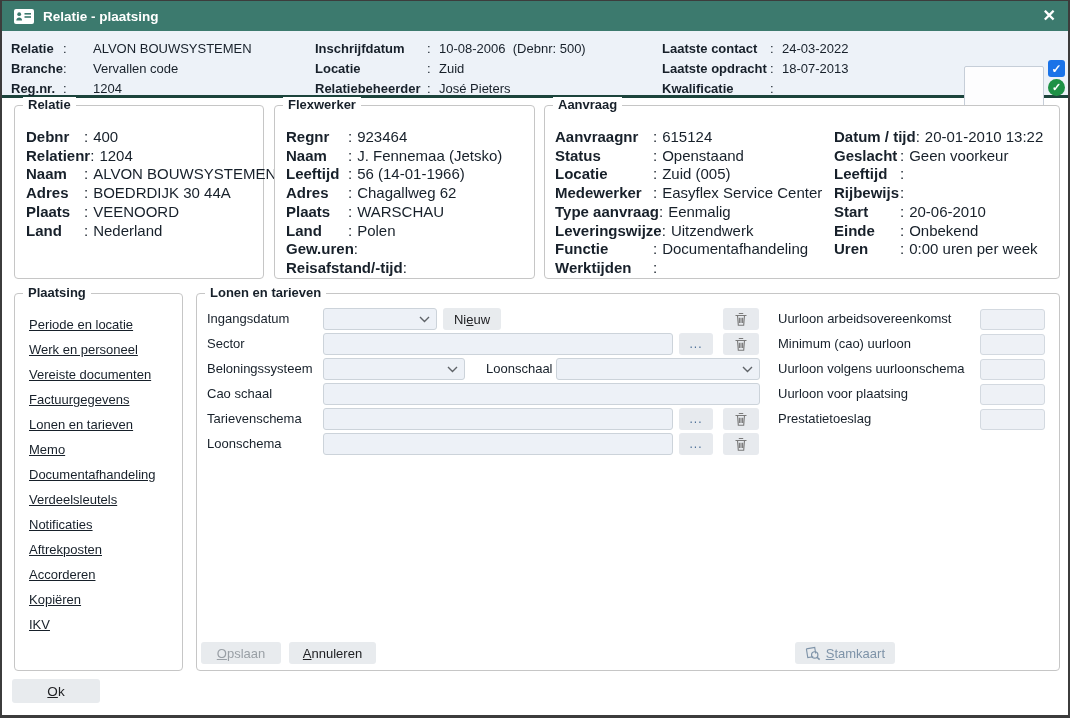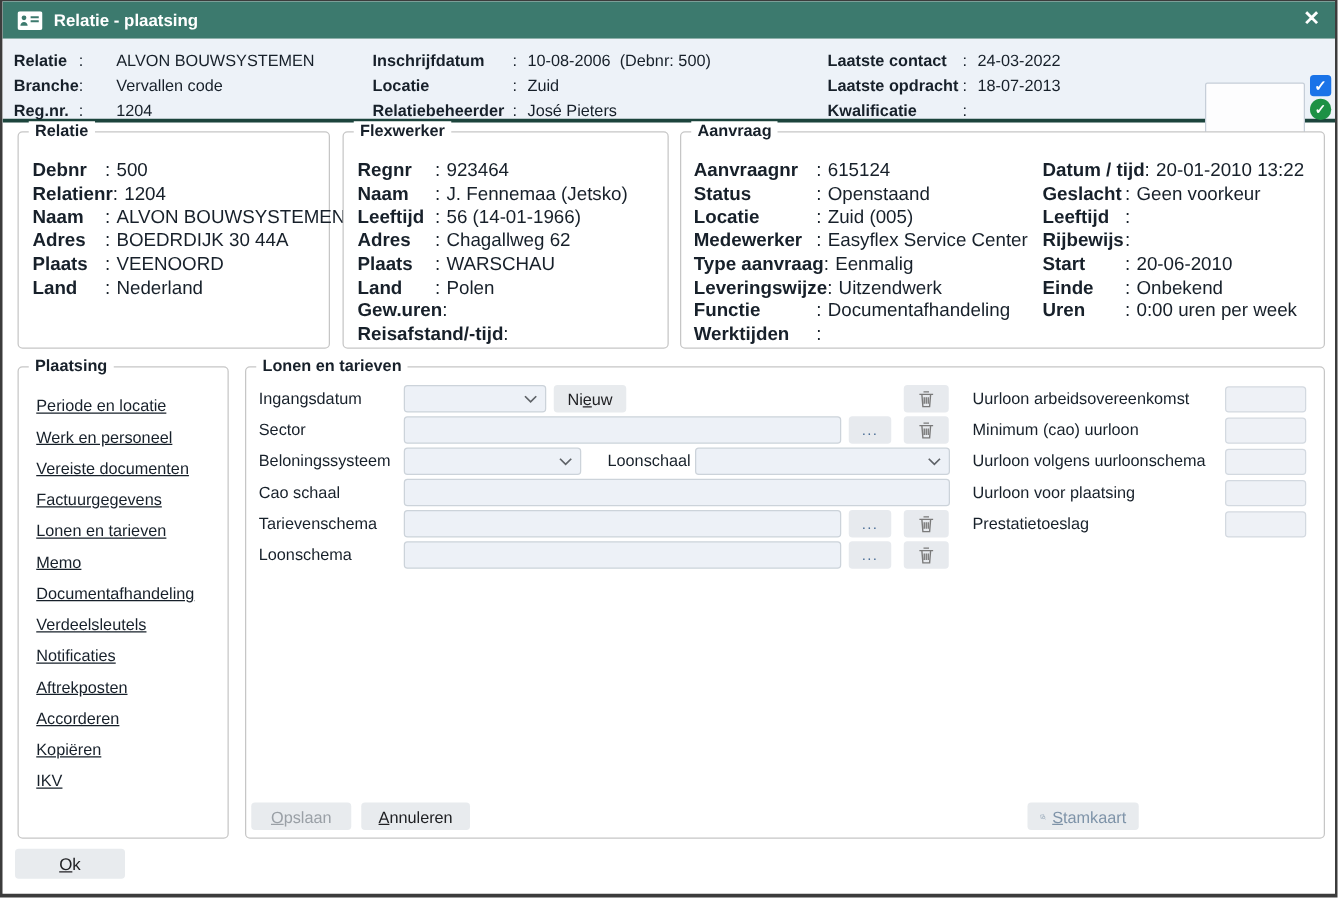--- a/index.html
+++ b/index.html
@@ -8,21 +8,21 @@
     border:1px solid #3c3c3c;border-left-width:2px;border-right-width:2px;border-bottom-width:3px;overflow:hidden}
 
   
   .titlebar{position:absolute;top:0;left:0;right:0;height:30px;background:#3c7a6e;display:flex;align-items:center;padding:0 12px}
   .titlebar .title{color:#fff;font-weight:bold;font-size:13.5px;margin-left:9px}
   .close-btn{margin-left:auto;color:#fff;font-size:16px;font-weight:bold;cursor:pointer;line-height:1}
 
   
   .header{position:absolute;top:30px;left:0;right:0;height:67px;background:#edf2f8;border-bottom:3px solid #1c443c}
   .hcol{position:absolute;top:7px;font-size:13px}
-  .hcol1{left:9px}.hcol2{left:296px}.hcol3{left:660px}
+  .hcol1{left:9px}.hcol2{left:313px}.hcol3{left:660px}
   .hrow{display:flex;height:20px;align-items:center}
   .hlabel{font-weight:bold}
   .hcol1 .hlabel{width:52px}.hcol2 .hlabel{width:112px}.hcol3 .hlabel{width:108px}
   .hcolon{width:8px}
   .hval{white-space:pre}
   .hcol1 .hval{margin-left:22px}.hcol2 .hval{margin-left:4px}.hcol3 .hval{margin-left:4px}
   .photo-box{position:absolute;left:962px;top:35px;width:80px;height:59px;background:#fdfdfe;border:1px solid #c6ced8;border-radius:2px}
   .flag-checkbox{position:absolute;left:1046px;top:59px;width:17px;height:17px;background:#1a73e8;border-radius:3px;
     color:#fff;font-size:12px;font-weight:bold;display:flex;align-items:center;justify-content:center;cursor:pointer}
   .status-ok{position:absolute;left:1046px;top:78px;width:17px;height:17px;background:#1d9145;border-radius:50%;
@@ -146,21 +146,21 @@
   <div class="status-ok">
       <span>✓</span>
     </div>
 
   <div class="fbox box-relatie">
     <span class="legend">Relatie</span>
     <div class="irows">
       <div class="irow">
           <span class="ilabel">Debnr</span>
           <span class="icolon">:</span>
-          <span class="ival">500</span>
+          <span class="ival">400</span>
         </div>
       <div class="irow">
           <span class="ilabel">Relatienr</span>
           <span class="icolon">:</span>
           <span class="ival">1204</span>
         </div>
       <div class="irow">
           <span class="ilabel">Naam</span>
           <span class="icolon">:</span>
           <span class="ival">ALVON BOUWSYSTEMEN</span>
@@ -402,21 +402,21 @@
     <input class="amount" style="left: 783px; top: 40px;">
     <span class="flabel" style="left:581px;top:64px">Uurloon volgens uurloonschema</span>
     <input class="amount" style="left: 783px; top: 65px;">
     <span class="flabel" style="left:581px;top:89px">Uurloon voor plaatsing</span>
     <input class="amount" style="left: 783px; top: 90px;">
     <span class="flabel" style="left:581px;top:114px">Prestatietoeslag</span>
     <input class="amount" style="left: 783px; top: 115px;">
 
     <button class="btn disabled" style="left:4px;top:348px;width:80px"><u>O</u>pslaan</button>
     <button class="btn" style="left:92px;top:348px;width:87px"><u>A</u>nnuleren</button>
-    <button class="btn stam" style="left:625px;top:348px;width:89px">
+    <button class="btn stam" style="left:598px;top:348px;width:100px">
       <svg width="17" height="15" viewBox="0 0 17 15">
         <path d="M1.5 2.5l9-1.5 1 6.5" fill="none" stroke="#7e93a8" stroke-width="1.2"></path>
         <path d="M1.5 2.5l1.5 9.5 6-1" fill="none" stroke="#7e93a8" stroke-width="1.2"></path>
         <circle cx="10.5" cy="9" r="3.4" fill="none" stroke="#7e93a8" stroke-width="1.3"></circle>
         <path d="M13 11.5l2.8 2.6" stroke="#7e93a8" stroke-width="1.6"></path>
       </svg>
       <span><u>S</u>tamkaart</span>
     </button>
   </div>
 

